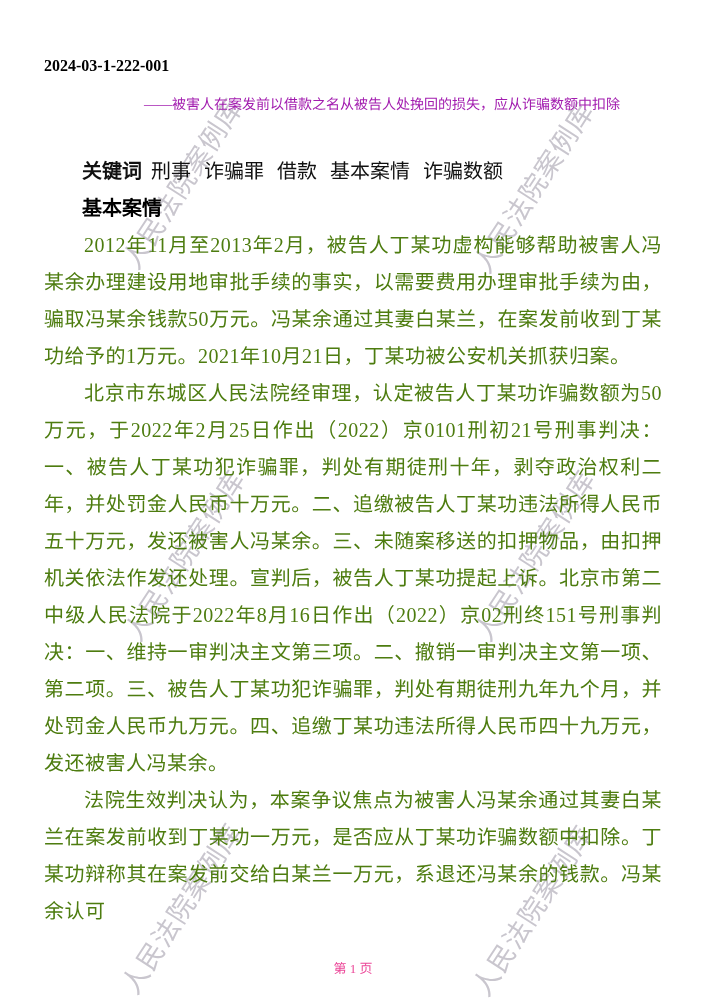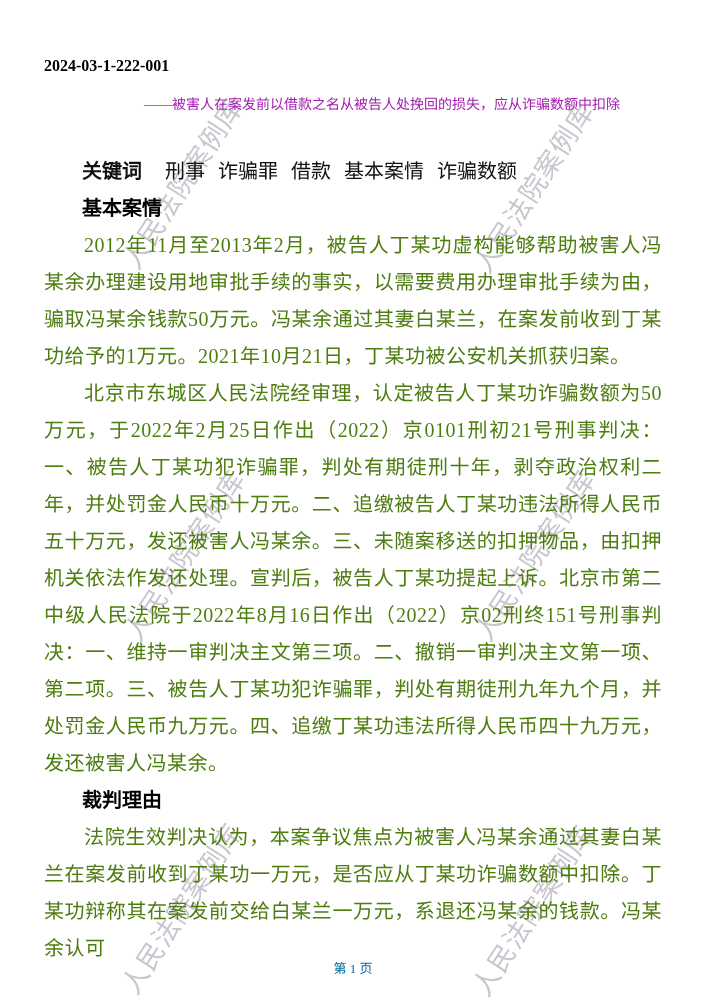--- a/index.html
+++ b/index.html
@@ -72,21 +72,21 @@
   .keywords {
     margin: 30px 0 0 0;
     text-indent: 38px;
     font-size: 20px;
     line-height: 37px;
     white-space: nowrap;
   }
   .kw-label {
     font-family: "Liberation Sans", "DejaVu Sans", sans-serif;
     font-weight: bold;
-    margin-right: 23px;
+    margin-right: 9px;
   }
   .kw + .kw { margin-left: 13px; text-align: center; }
 
   
   .section-heading {
     margin: 0;
     text-indent: 38px;
     font-size: 20px;
     line-height: 37px;
     font-weight: bold;
@@ -103,21 +103,21 @@
     color: #4d7c0f;
   }
 
   
   .footer {
     position: absolute;
     left: 0; right: 0;
     bottom: 22px;
     text-align: center;
     font-size: 13px;
-    color: #0369a1;
+    color: #ec4899;
     z-index: 1;
   }
 </style>
 </head>
 <body>
 
 <div class="watermark-layer">
   <div class="watermark">人民法院案例库</div>
   <div class="watermark">人民法院案例库</div>
   <div class="watermark">人民法院案例库</div>
@@ -137,19 +137,18 @@
   <p class="keywords">
     <span class="kw-label">关键词</span><span class="kw">刑事</span><span class="kw">诈骗罪</span><span class="kw">借款</span><span class="kw">基本案情</span><span class="kw">诈骗数额</span>
   </p>
 
   <h2 class="section-heading">基本案情</h2>
 
   <p class="para">2012年11月至2013年2月，被告人丁某功虚构能够帮助被害人冯某余办理建设用地审批手续的事实，以需要费用办理审批手续为由，骗取冯某余钱款50万元。冯某余通过其妻白某兰，在案发前收到丁某功给予的1万元。2021年10月21日，丁某功被公安机关抓获归案。</p>
 
   <p class="para">北京市东城区人民法院经审理，认定被告人丁某功诈骗数额为50万元，于2022年2月25日作出（2022）京0101刑初21号刑事判决：一、被告人丁某功犯诈骗罪，判处有期徒刑十年，剥夺政治权利二年，并处罚金人民币十万元。二、追缴被告人丁某功违法所得人民币五十万元，发还被害人冯某余。三、未随案移送的扣押物品，由扣押机关依法作发还处理。宣判后，被告人丁某功提起上诉。北京市第二中级人民法院于2022年8月16日作出（2022）京02刑终151号刑事判决：一、维持一审判决主文第三项。二、撤销一审判决主文第一项、第二项。三、被告人丁某功犯诈骗罪，判处有期徒刑九年九个月，并处罚金人民币九万元。四、追缴丁某功违法所得人民币四十九万元，发还被害人冯某余。</p>
 
-  <h2 class="section-heading">裁判理由</h2>
 
   <p class="para">法院生效判决认为，本案争议焦点为被害人冯某余通过其妻白某兰在案发前收到丁某功一万元，是否应从丁某功诈骗数额中扣除。丁某功辩称其在案发前交给白某兰一万元，系退还冯某余的钱款。冯某余认可</p>
 
 </div>
 
 <div class="footer">第 1 页</div>
 
 </body></html>

